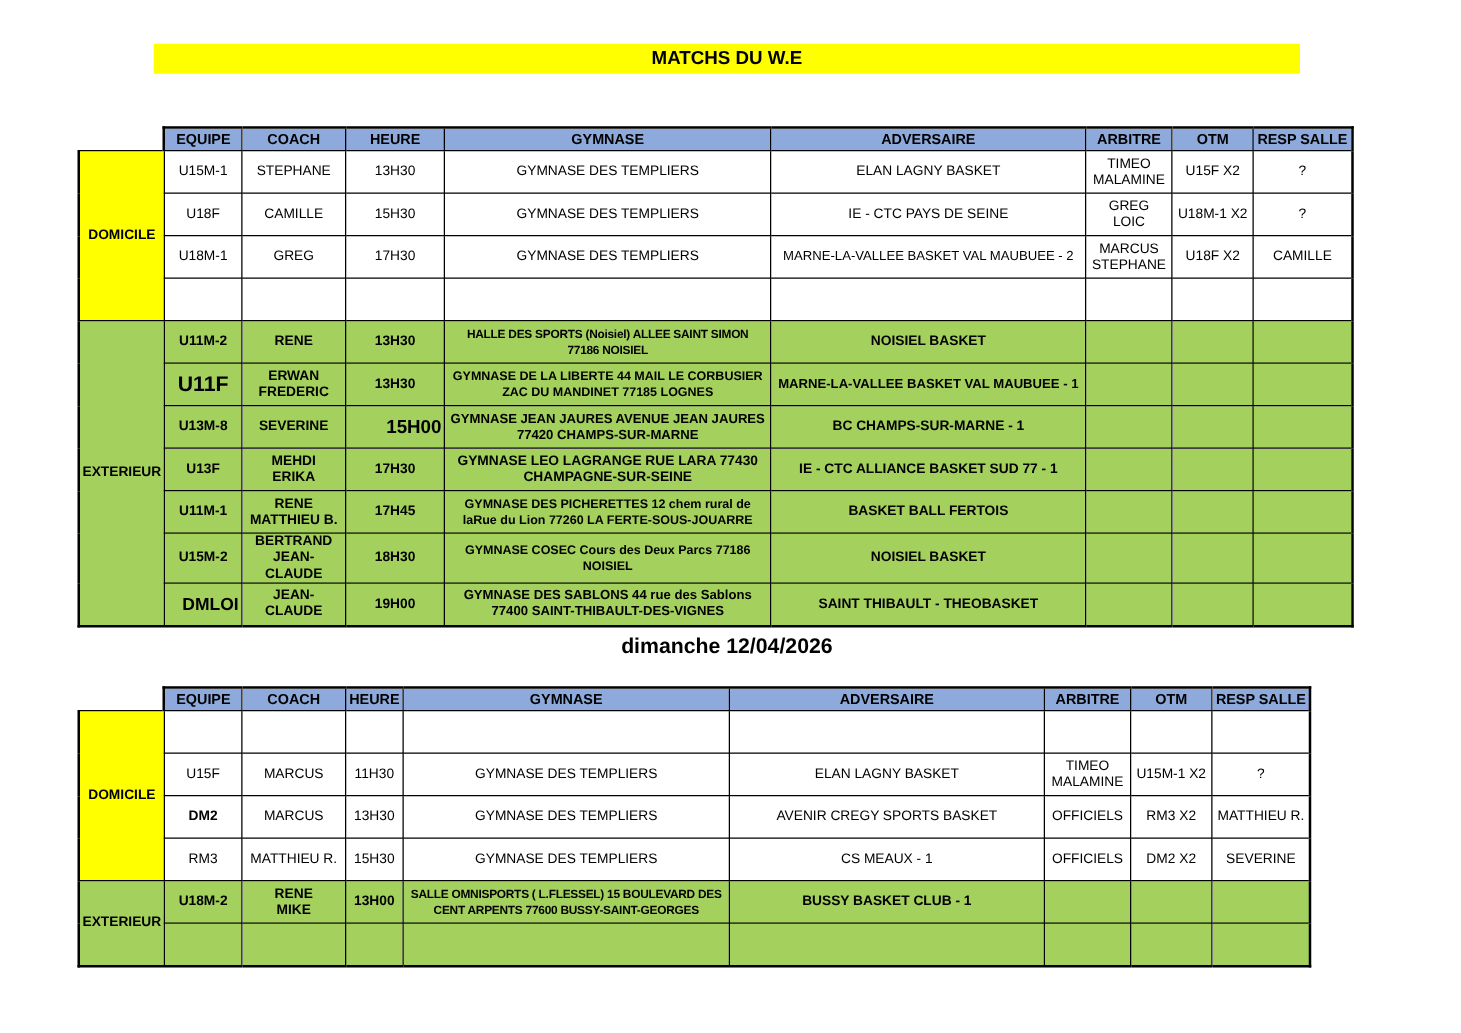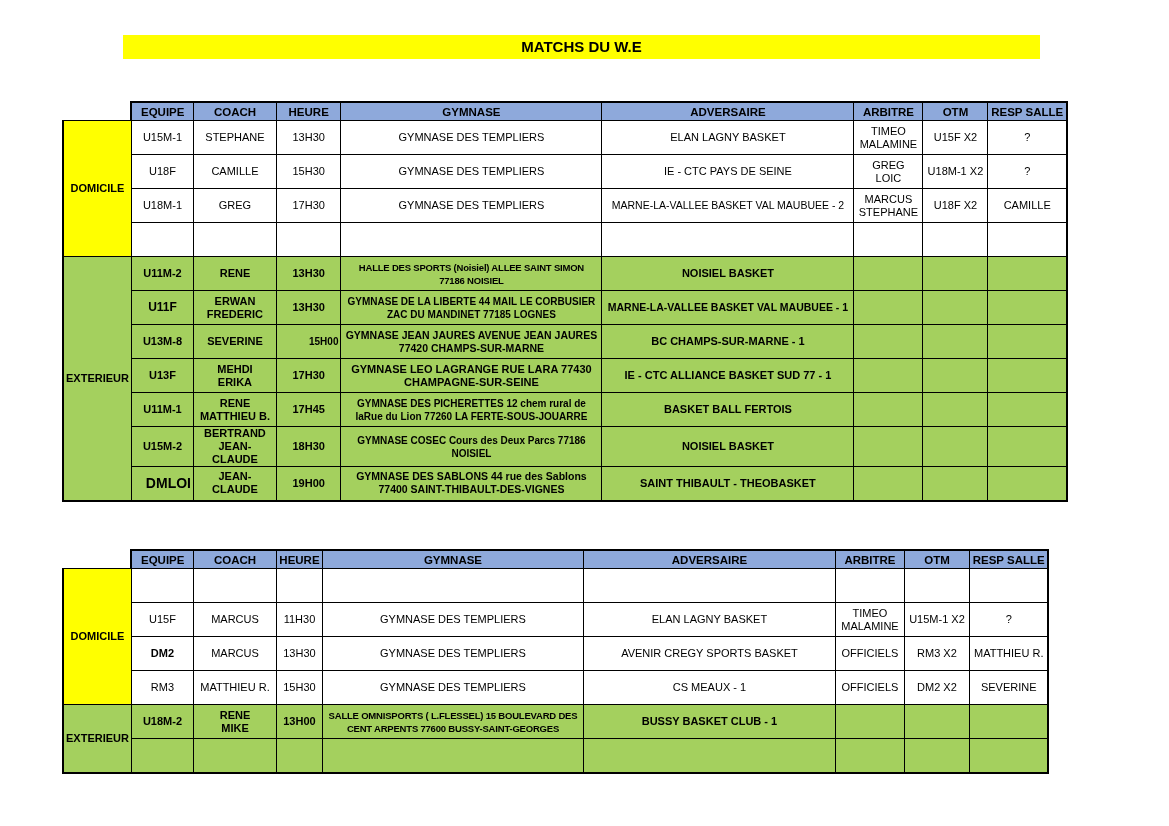--- a/index.html
+++ b/index.html
@@ -125,35 +125,35 @@
           <td class="cell" style="font-size: 11px;">RENE</td>
           <td class="cell" style="font-size: 11px;">13H30</td>
           <td class="cell tight" style="font-size: 9.5px;">HALLE DES SPORTS (Noisiel) ALLEE SAINT SIMON
 77186 NOISIEL</td>
           <td class="cell" style="font-size: 11px;">NOISIEL BASKET</td>
           <td class="cell" style="font-size: 11px;"></td>
           <td class="cell" style="font-size: 11px;"></td>
           <td class="cell last" style="font-size: 11px;"></td>
         </tr>
         <tr class="ext">
-          <td class="cell" style="font-size: 12px; margin-top: 12px;">U11F</td>
+          <td class="cell" style="font-size: 17px; margin-top: 12px;">U11F</td>
           <td class="cell" style="font-size: 11px;">ERWAN
 FREDERIC</td>
           <td class="cell" style="font-size: 11px;">13H30</td>
           <td class="cell" style="font-size: 10px;">GYMNASE DE LA LIBERTE 44 MAIL LE CORBUSIER
 ZAC DU MANDINET 77185 LOGNES</td>
           <td class="cell" style="font-size: 10.5px;">MARNE-LA-VALLEE BASKET VAL MAUBUEE - 1</td>
           <td class="cell" style="font-size: 11px;"></td>
           <td class="cell" style="font-size: 11px;"></td>
           <td class="cell last" style="font-size: 11px;"></td>
         </tr>
         <tr class="ext">
           <td class="cell" style="font-size: 11px;">U13M-8</td>
           <td class="cell" style="font-size: 11px;">SEVERINE</td>
-          <td class="cell" style="font-size: 10px; padding-left: 32px;">15H00</td>
+          <td class="cell" style="font-size: 15px; padding-left: 32px;">15H00</td>
           <td class="cell" style="font-size: 10.5px;">GYMNASE JEAN JAURES AVENUE JEAN JAURES
 77420 CHAMPS-SUR-MARNE</td>
           <td class="cell" style="font-size: 11px;">BC CHAMPS-SUR-MARNE - 1</td>
           <td class="cell" style="font-size: 11px;"></td>
           <td class="cell" style="font-size: 11px;"></td>
           <td class="cell last" style="font-size: 11px;"></td>
         </tr>
         <tr class="ext">
           <td class="cell" style="font-size: 11px;">U13F</td>
           <td class="cell" style="font-size: 11px;">MEHDI
@@ -196,20 +196,21 @@
           <td class="cell bottom" style="font-size: 11px;">19H00</td>
           <td class="cell bottom" style="font-size: 10.5px;">GYMNASE DES SABLONS 44 rue des Sablons
 77400 SAINT-THIBAULT-DES-VIGNES</td>
           <td class="cell bottom" style="font-size: 11px;">SAINT THIBAULT - THEOBASKET</td>
           <td class="cell bottom" style="font-size: 11px;"></td>
           <td class="cell bottom" style="font-size: 11px;"></td>
           <td class="cell last bottom" style="font-size: 11px;"></td>
         </tr>
       </tbody>
     </table>
+  <div class="date-heading d1">dimanche 12/04/2026</div>
   <table class="sched t1">
       <colgroup>
         <col style="width: 61px;">
         <col style="width: 62px;">
         <col style="width: 83px;">
         <col style="width: 46px;">
         <col style="width: 261px;">
         <col style="width: 252px;">
         <col style="width: 69px;">
         <col style="width: 65px;">

